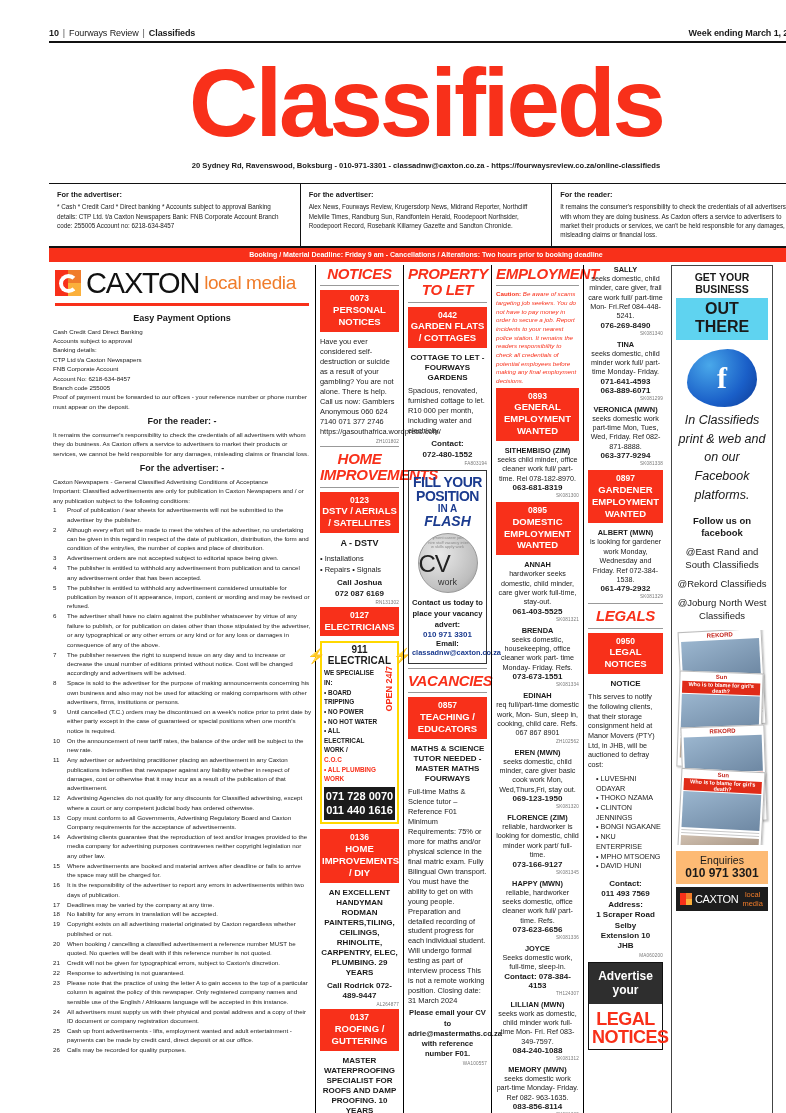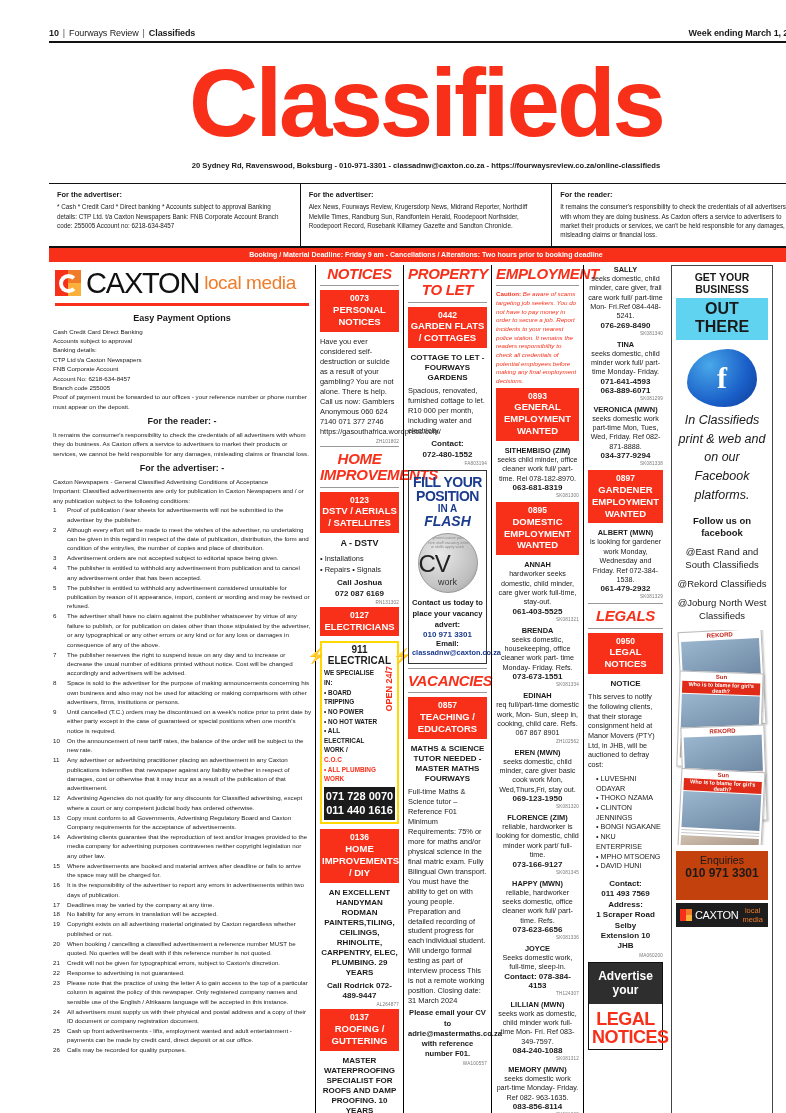--- a/index.html
+++ b/index.html
@@ -181,21 +181,21 @@
   .papers { height:215px; margin:8px auto 0 auto; width:96px; position:relative; overflow:hidden; }
   .paper {
     position:absolute; width:84px; height:96px; background:#fff; border:1px solid #bbb;
     box-shadow:1px 1px 2px rgba(0,0,0,.25); overflow:hidden;
   }
   .paper .ttl { font-size:6px; font-weight:bold; color:#c3231a; padding:1px 2px; }
   .paper .ph { height:36px; margin:1px 2px; background:linear-gradient(160deg,#9bb6cf,#6e88a3); }
   .paper .ph2 { height:20px; margin:1px 2px; background:linear-gradient(160deg,#d0c0b0,#9a8776); }
   .paper .ln { height:1.5px; background:#c9c9c9; margin:1.5px 2px; }
   .paper .red { background:#e02b18; color:#fff; font-size:5.5px; font-weight:bold; padding:0 2px; margin:1px 2px; }
-  .promo .enq { background:#c2410c; padding:3px 0 20px 0; margin-top:6px; }
+  .promo .enq { background:#fdba74; padding:3px 0 4px 0; margin-top:6px; }
   .promo .enq .a { font-size:10.5px; }
   .promo .enq .b { font-size:12px; font-weight:bold; }
   .promo .cxfoot { background:#1d1d1d; color:#fff; display:flex; align-items:center; gap:3px; padding:3px 4px; margin-top:3px; }
   .promo .cxfoot .w { font-size:11px; letter-spacing:-0.4px; }
   .promo .cxfoot .o { font-size:7.5px; color:#f07c2a; }
   .mk { width:12px; height:12px; position:relative; flex:0 0 auto; }
   .mk i { position:absolute; width:6px; height:6px; }
   .mk .a{left:0;top:0;background:#f8301a}.mk .b{left:6px;top:0;background:#f07c2a}
   .mk .c{left:0;top:6px;background:#f8301a}.mk .d{left:6px;top:6px;background:#fbb03b}
 
@@ -506,21 +506,21 @@
           <div class="listing">
             <div class="nm">TINA</div>
             <div class="tx">seeks domestic, child minder work full/ part-time Monday- Friday.</div>
             <div class="ph" style="white-space: pre-line;">071-641-4593
 063-889-6071</div>
             <div class="refno">SK081299</div>
           </div>
           <div class="listing">
             <div class="nm">VERONICA (MWN)</div>
             <div class="tx">seeks domestic work part-time Mon, Tues, Wed, Friday. Ref 082-871-8888.</div>
-            <div class="ph" style="white-space: pre-line;">034-377-9294</div>
+            <div class="ph" style="white-space: pre-line;">063-377-9294</div>
             <div class="refno">SK081338</div>
           </div>
         </div>
 
       <div class="codebox">
         <span class="num">0897</span>
         <span>GARDENER EMPLOYMENT WANTED</span>
       </div>
       <div id="list-gardener">
           <div class="listing">

